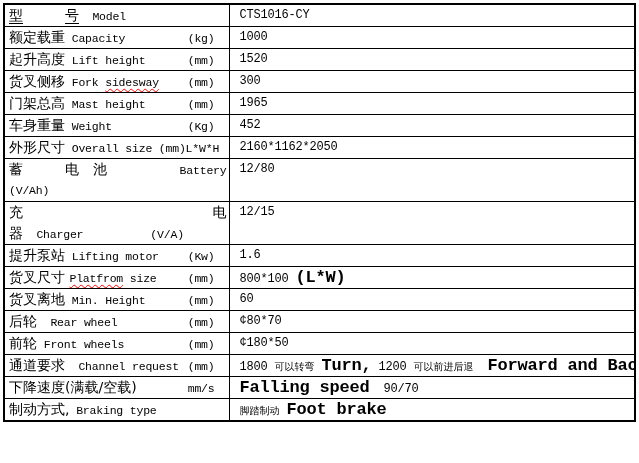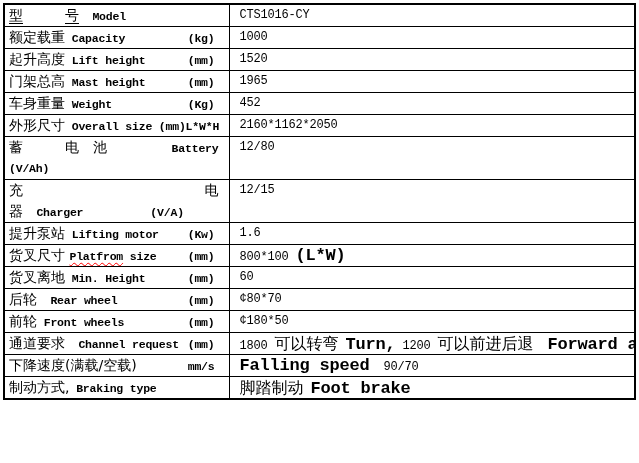--- a/index.html
+++ b/index.html
@@ -7,29 +7,29 @@
   .sheet{padding:3px;}
   table.spec{border-collapse:collapse;width:633px;table-layout:fixed;border:2px solid #000;}
   col.c1{width:225px;}
   td{border:1px solid #000;vertical-align:top;padding:0;color:#000;}
   td.lab{padding-left:4px;}
   td.val{padding-left:10px;}
   .line,.vline{display:flex;align-items:baseline;height:21px;line-height:21px;white-space:pre;overflow:hidden;}
   .lab .line{font-family:"Liberation Mono","DejaVu Sans",sans-serif;font-size:11.5px;}
   .seg{white-space:pre;}
   .cjk{font-family:"DejaVu Sans",sans-serif;font-size:14px;}
-  .e{font-weight:bold;letter-spacing:-0.2px;}
+  .e{font-weight:normal;letter-spacing:-0.2px;}
   .u{text-decoration:underline;text-underline-offset:3px;text-decoration-thickness:1px;}
   .wavy{text-decoration-line:underline;text-decoration-style:wavy;text-decoration-color:#f00;text-decoration-thickness:1px;text-underline-offset:2px;}
   .e.wavy{text-decoration-line:underline;text-decoration-style:wavy;text-decoration-color:#f00;}
   .push{margin-left:auto;margin-right:14px;}
-  .push.tight{margin-right:10px;}
+  .push.tight{margin-right:2px;}
   .val .vline{font-family:"Liberation Mono","DejaVu Sans",sans-serif;font-size:12px;letter-spacing:-0.2px;}
   .vb{font-weight:bold;font-size:17px;}
-  .vcjk{font-family:"DejaVu Sans",sans-serif;font-size:16px;letter-spacing:0;}
+  .vcjk{font-family:"DejaVu Sans",sans-serif;font-size:10px;letter-spacing:0;}
 </style>
 </head>
 <body>
 
 <div class="sheet">
   <table class="spec">
     <colgroup>
       <col class="c1">
       <col class="c2">
     </colgroup>
@@ -49,20 +49,28 @@
           <td class="val">
             <div class="vline"><span class="seg">1000</span></div>
           </td>
         </tr>
         <tr>
           <td class="lab">
             <div class="line"><span class="seg cjk">起升高度</span><span class="seg e"> Lift height</span><span class="seg e push">(mm)</span></div>
           </td>
           <td class="val">
             <div class="vline"><span class="seg">1520</span></div>
+          </td>
+        </tr>
+        <tr>
+          <td class="lab">
+            <div class="line"><span class="seg cjk">货叉侧移</span><span class="seg e"> Fork </span><span class="seg e wavy">sidesway</span><span class="seg e push">(mm)</span></div>
+          </td>
+          <td class="val">
+            <div class="vline"><span class="seg">300</span></div>
           </td>
         </tr>
         <tr>
           <td class="lab">
             <div class="line"><span class="seg cjk">门架总高</span><span class="seg e"> Mast height</span><span class="seg e push">(mm)</span></div>
           </td>
           <td class="val">
             <div class="vline"><span class="seg">1965</span></div>
           </td>
         </tr>

